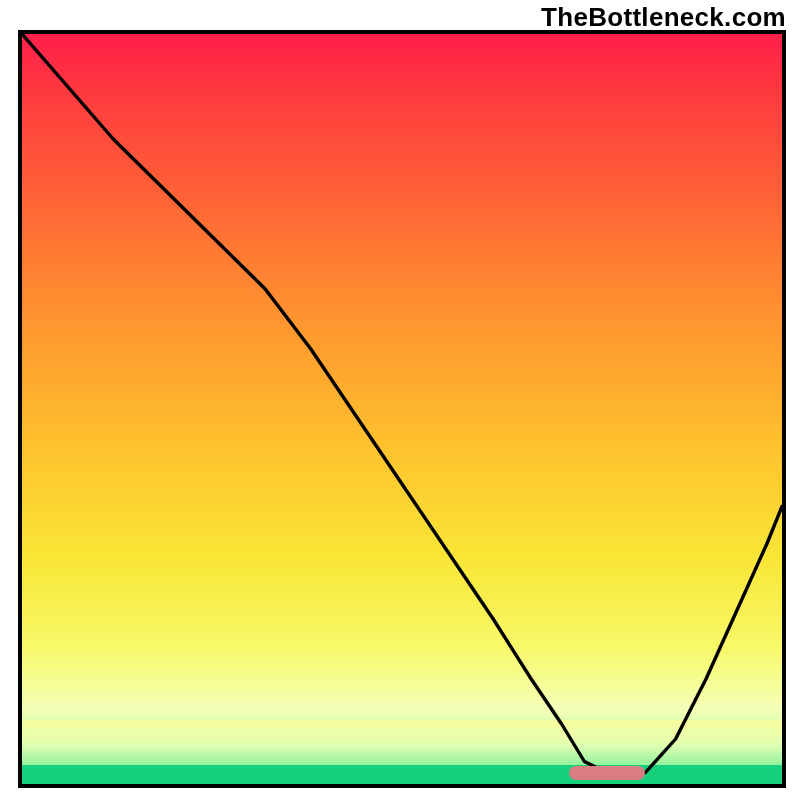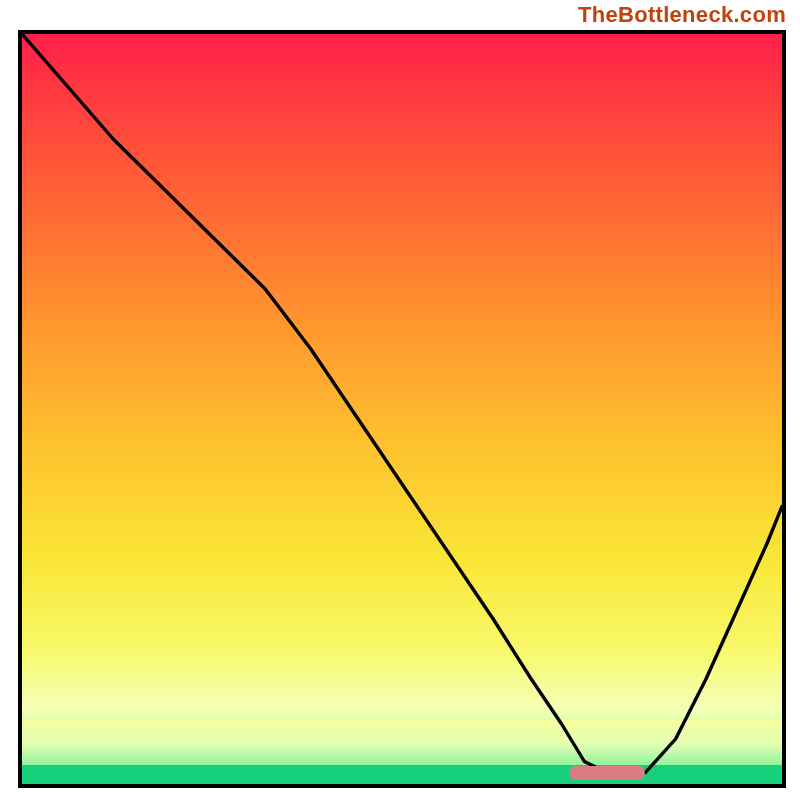--- a/index.html
+++ b/index.html
@@ -12,23 +12,23 @@
   }
   .frame {
     position: relative;
     width: 800px;
     height: 800px;
   }
   .watermark {
     position: absolute;
     top: 2px;
     right: 14px;
-    font-size: 22px;
+    font-size: 26px;
     font-weight: 600;
-    color: #c2410c;
+    color: #000000;
     letter-spacing: 0.3px;
     z-index: 40;
   }
   .plot-outer {
     position: absolute;
     left: 18px;
     top: 30px;
     width: 768px;
     height: 758px;
     border: 4px solid #000;

